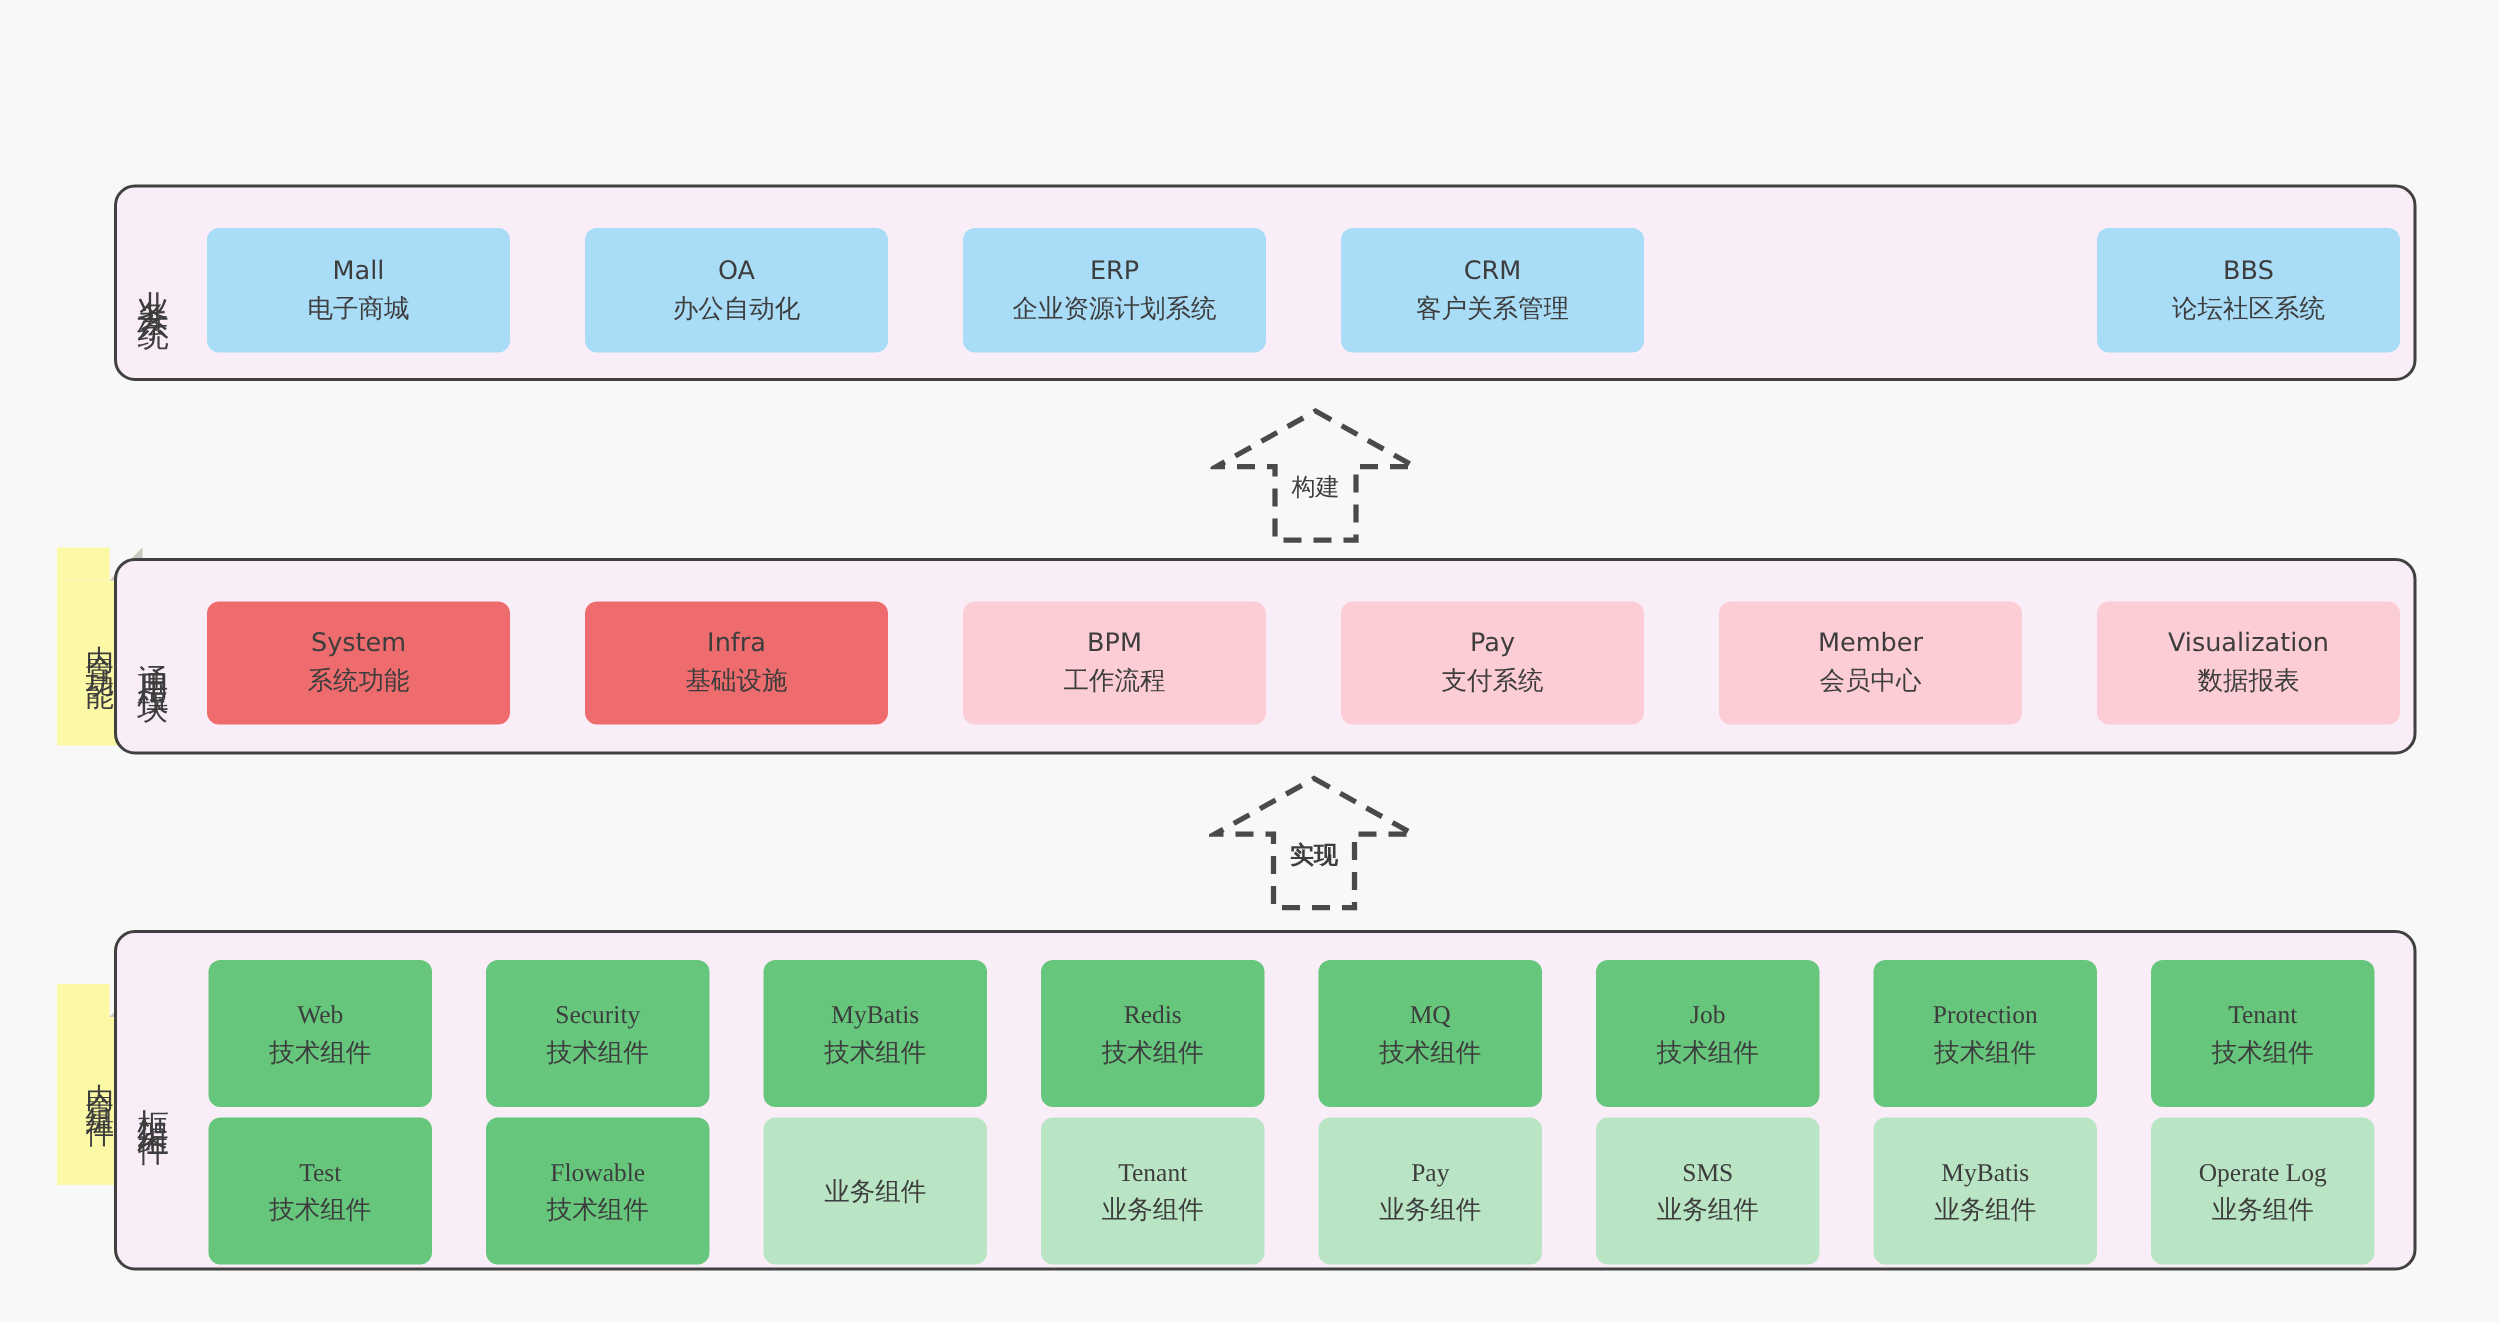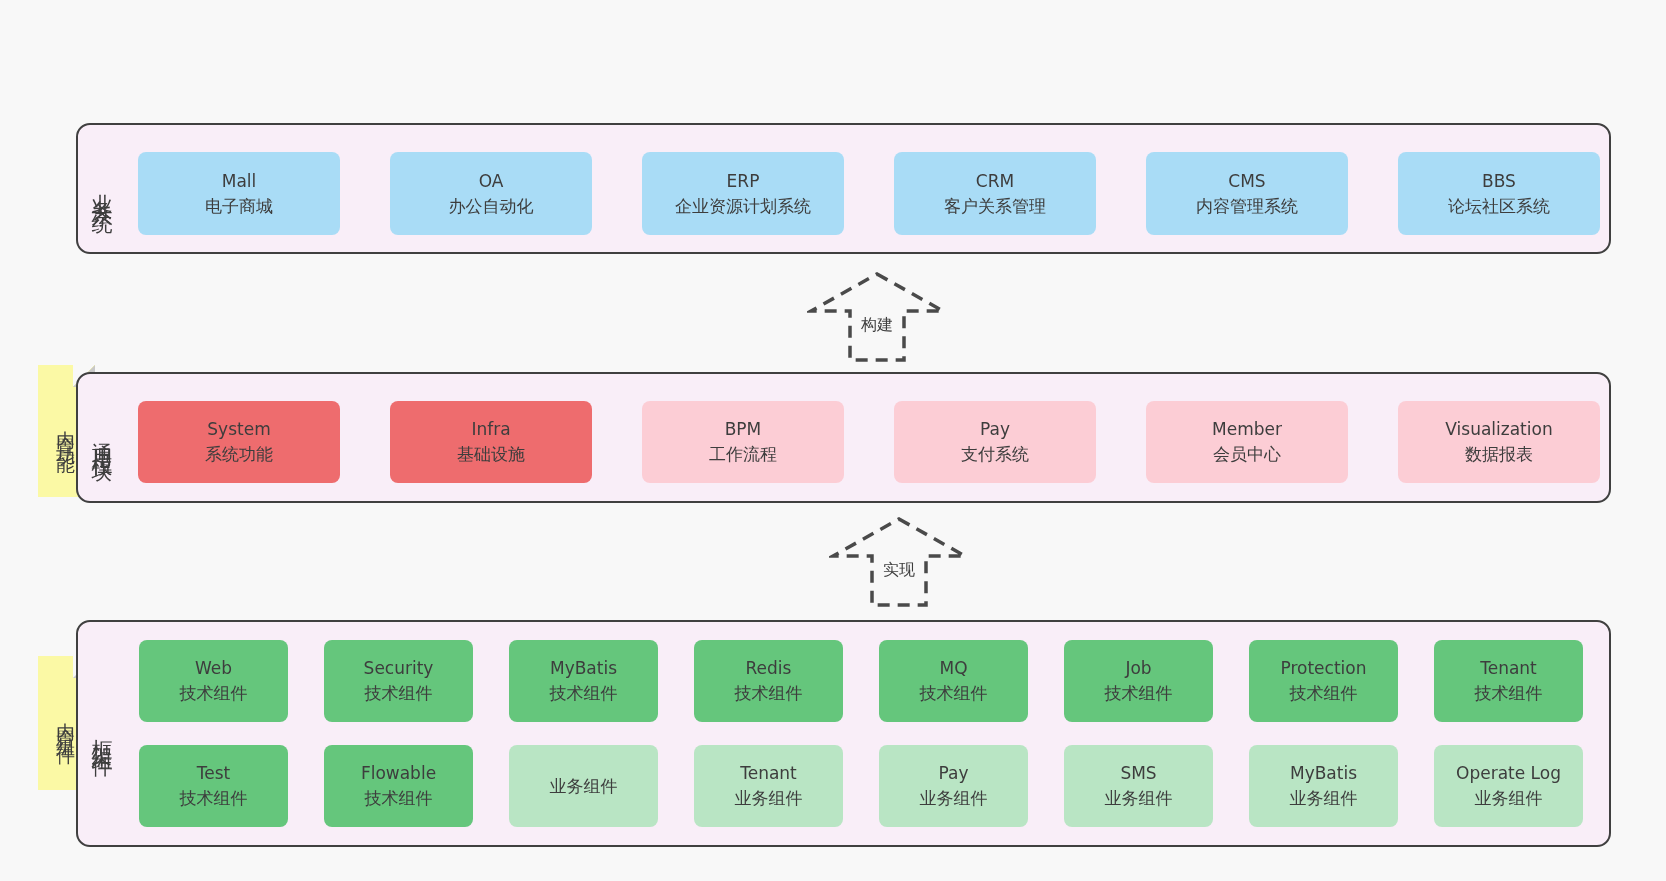--- a/index.html
+++ b/index.html
@@ -32,21 +32,21 @@
     font-size:21px;letter-spacing:6px;color:var(--text);
     white-space:nowrap;line-height:26px;
   }
   .box{
     position:absolute;border-radius:8px;
     display:flex;flex-direction:column;align-items:center;justify-content:center;
     text-align:center;padding:0 12px;
   }
   .band-top .box{top:27px;width:202px;height:83px;}
   .band-mid .box{top:27px;width:202px;height:82px;}
-  .band-bot .box{width:149px;height:82px;}
+  .band-bot .box{width:149px;height:98px;font-family:Liberation Serif, serif;}
   .band-bot .row1{top:18px;}
   .band-bot .row2{top:123px;}
   .box .t,.box .s{font-size:17px;line-height:25px;color:var(--text);}
   .blue{background:var(--blue);}
   .red{background:var(--red);}
   .pink{background:var(--pink);}
   .green{background:var(--green);}
   .green-light{background:var(--green-light);}
   .sticky{
     position:absolute;left:38px;width:57px;z-index:1;
@@ -61,21 +61,21 @@
     border-left:22px solid transparent;
     border-bottom:22px solid var(--note-fold);
   }
   .sticky .stext{
     position:absolute;left:50%;top:50%;transform:translate(-50%,-50%);
     writing-mode:vertical-rl;text-orientation:upright;
     font-size:19px;letter-spacing:8px;color:var(--text);white-space:nowrap;
   }
   .arrow{position:absolute;width:140px;height:92px;z-index:1;}
   .arrow-1{left:807px;top:271px;}
-  .arrow-2{left:829px;top:516px;}
+  .arrow-2{left:806px;top:516px;font-weight:bold;}
   .arrow svg{position:absolute;left:0;top:0;}
   .arrow .alabel{
     position:absolute;left:50%;top:44px;transform:translateX(-50%);
     font-size:16px;color:var(--text);background:var(--page-bg);
     padding:0 3px;line-height:20px;white-space:nowrap;
   }
 </style>
 </head>
 <body>
 
@@ -90,24 +90,20 @@
     <div class="s">办公自动化</div>
   </div>
   <div class="box blue" style="left:816px">
     <div class="t">CRM</div>
     <div class="s">客户关系管理</div>
   </div>
   <div class="box blue" style="left:564px">
     <div class="t">ERP</div>
     <div class="s">企业资源计划系统</div>
   </div>
-  <div class="box blue" style="left:1068px">
-    <div class="t">CMS</div>
-    <div class="s">内容管理系统</div>
-  </div>
   <div class="box blue" style="left:1320px">
     <div class="t">BBS</div>
     <div class="s">论坛社区系统</div>
   </div>
 </div>
 
 <div class="arrow arrow-1">
   <svg width="140" height="92" viewBox="0 0 140 92">
     <polygon points="70,3 136,40 97,40 97,89 43,89 43,40 4,40" fill="none" stroke="#4a4a4a" stroke-width="3.5" stroke-dasharray="12 8"></polygon>
   </svg>

